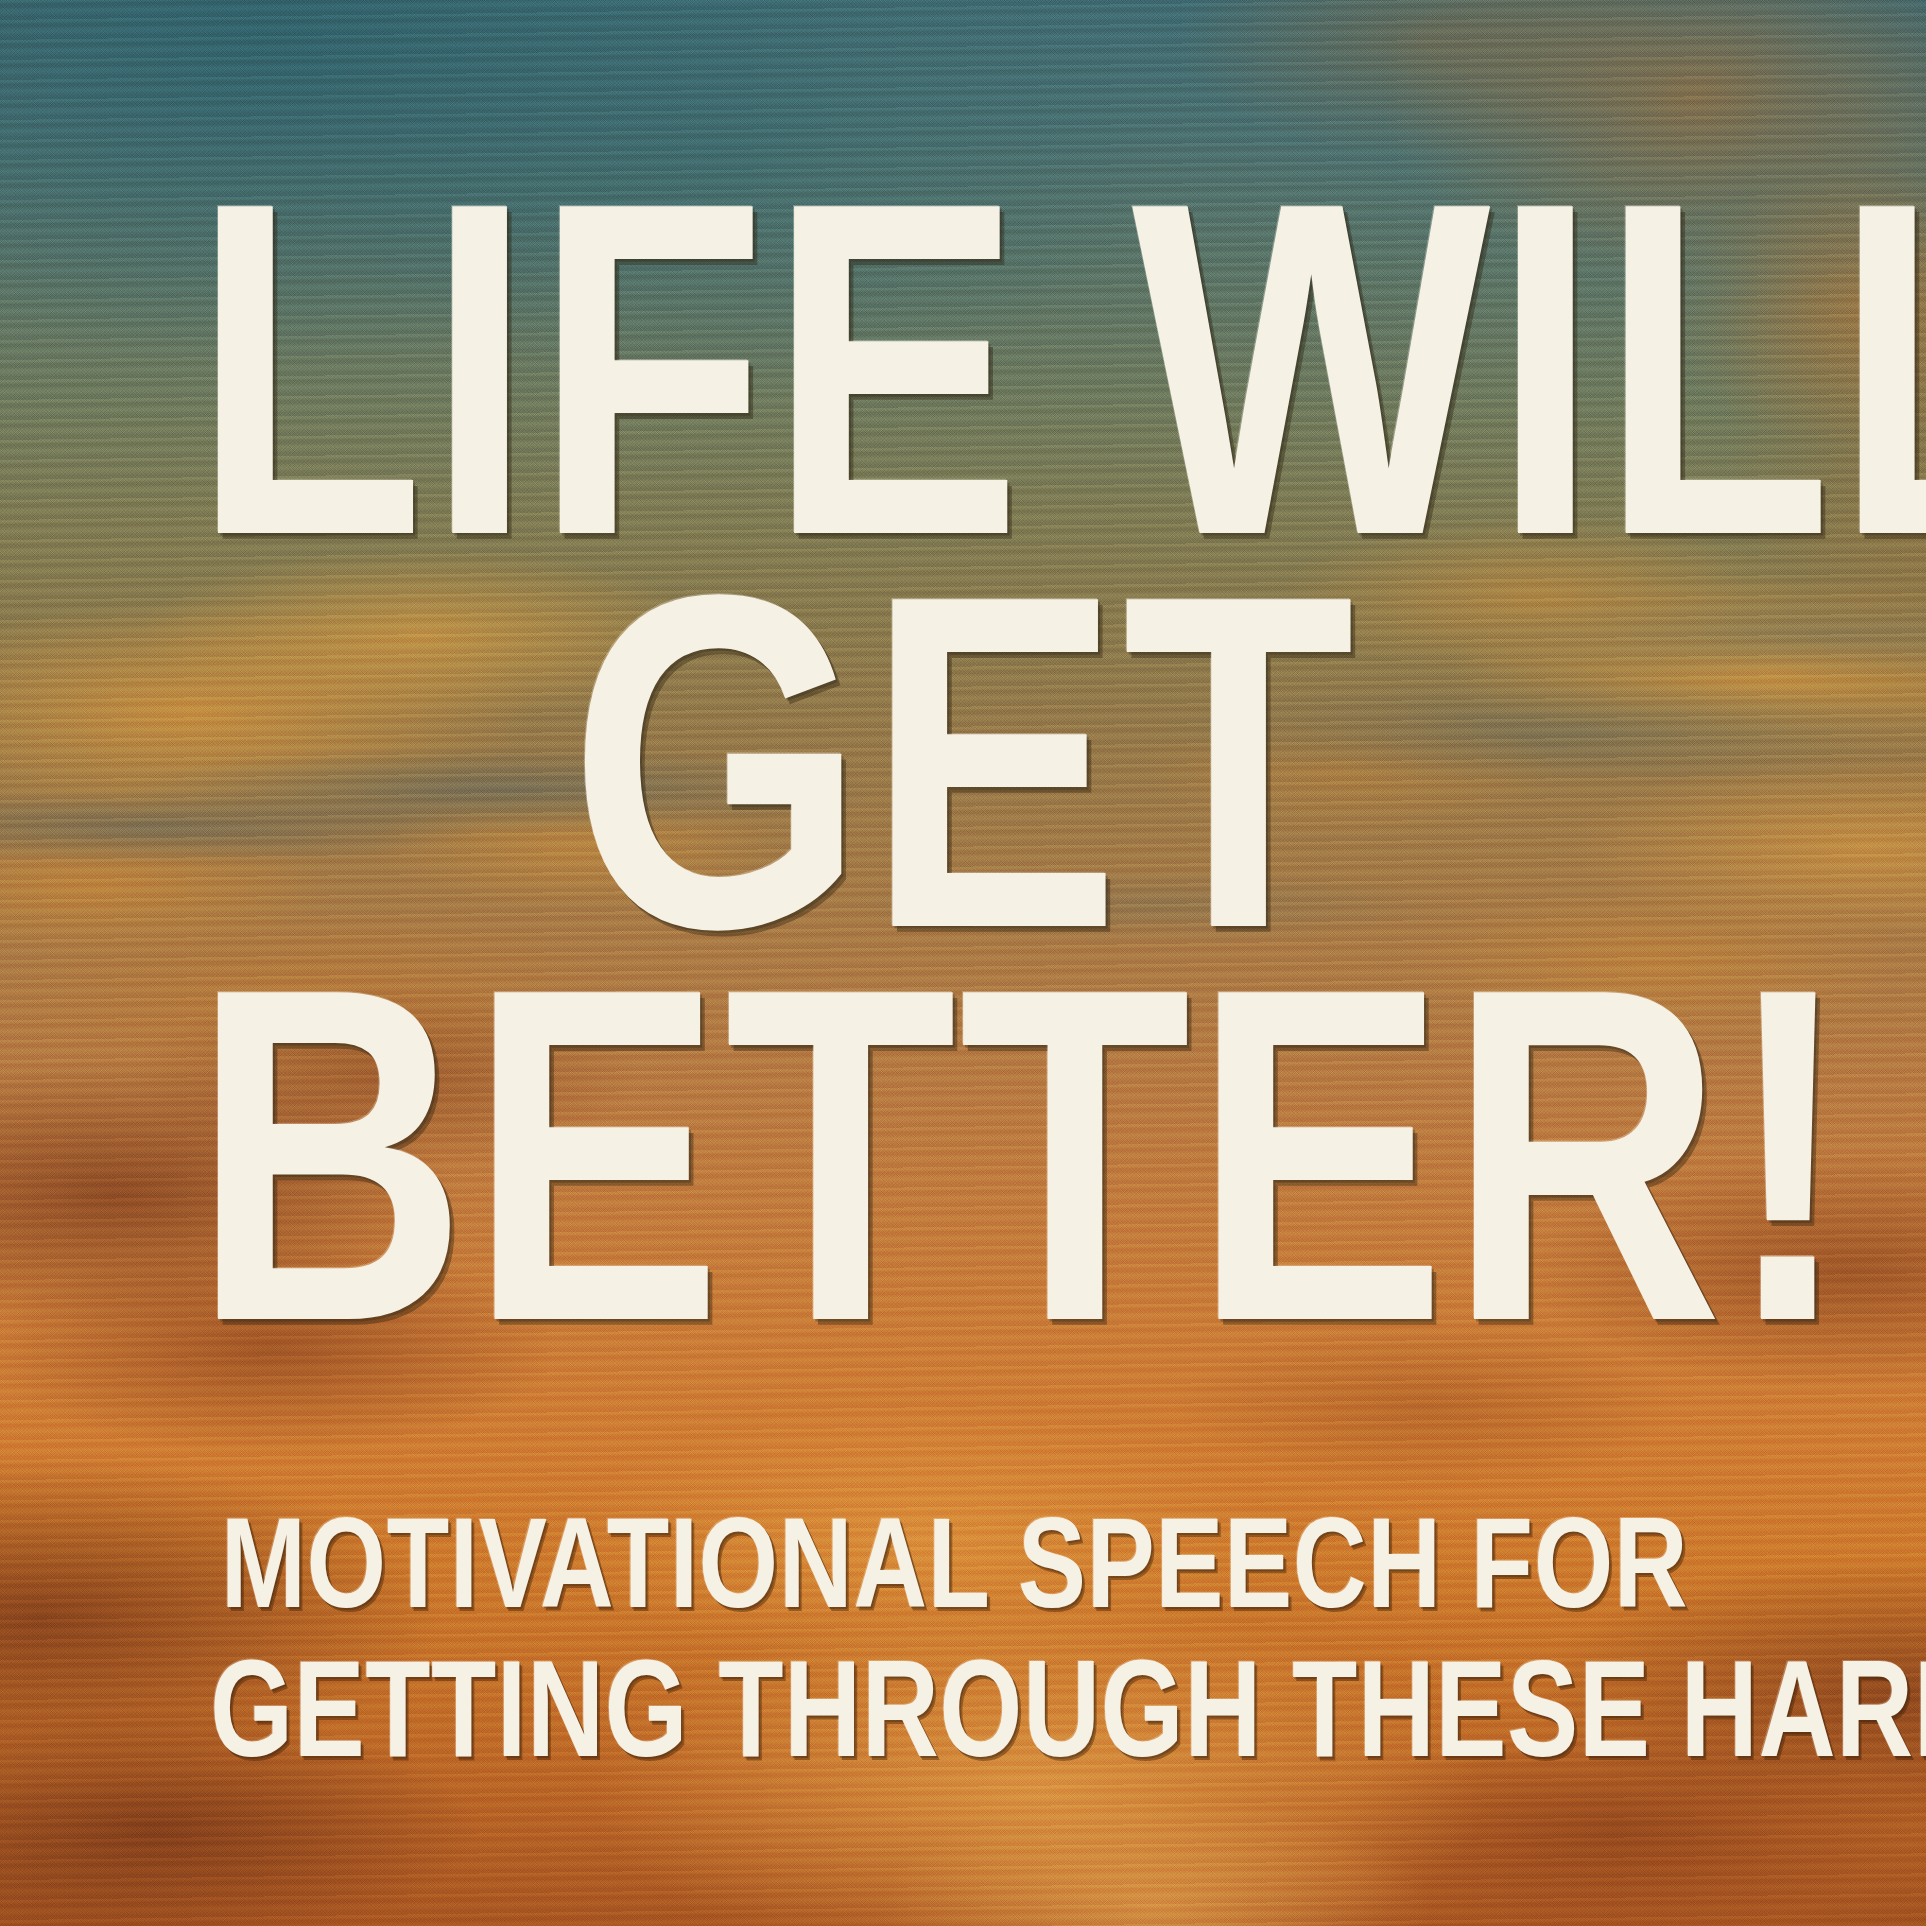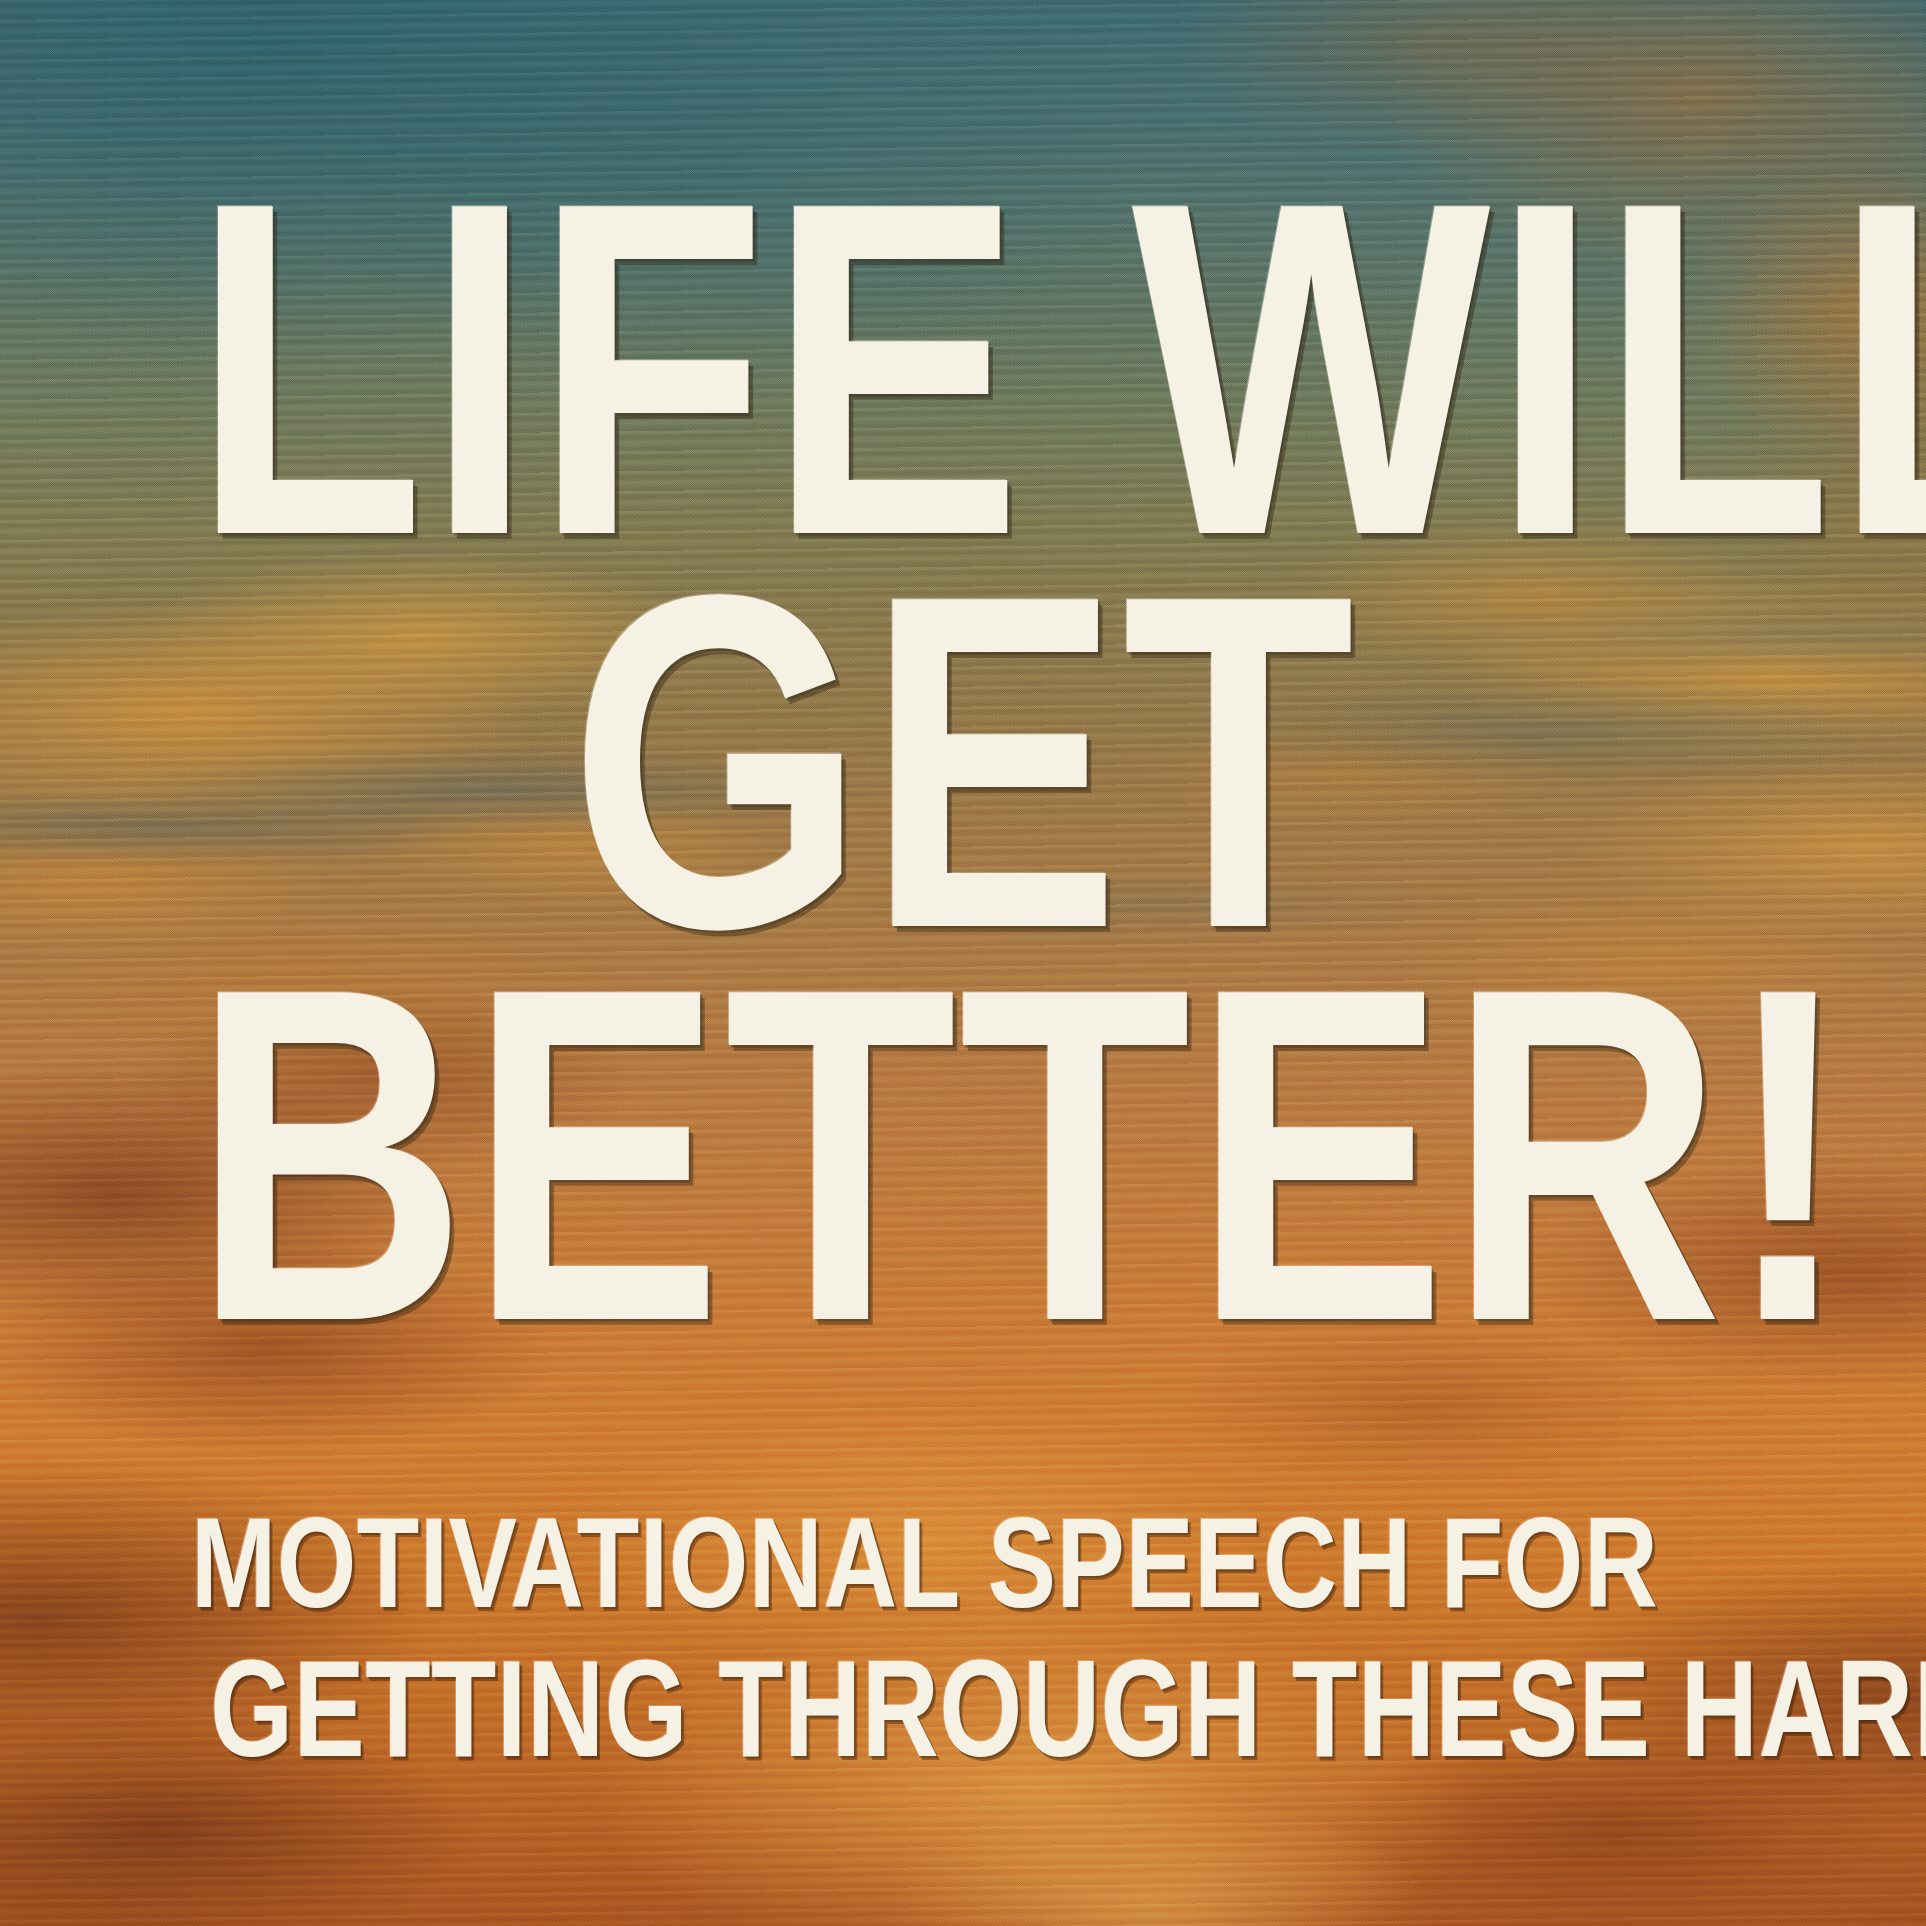--- a/index.html
+++ b/index.html
@@ -188,21 +188,21 @@
       5.8px 5.8px 0 rgba(44, 34, 18, 0.40),
       2.6px 2.6px 0 rgba(44, 34, 18, 0.30),
       -1.3px -1.3px 0 rgba(255, 252, 242, 0.28);
   }
 
   .subhead {
     position: absolute;
     left: 0;
     right: 17px;
     top: 1490px;
-    text-align: left;
+    text-align: center;
     user-select: none;
   }
 
   .subhead-line {
     display: block;
     color: #F6F1E5;
     font-family: "Liberation Sans Narrow", "Liberation Sans", "DejaVu Sans Condensed", "DejaVu Sans", sans-serif;
     font-weight: 700;
     font-size: 128px;
     line-height: 146px;

